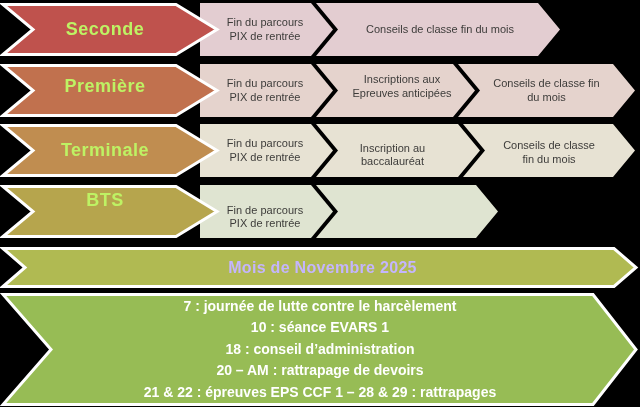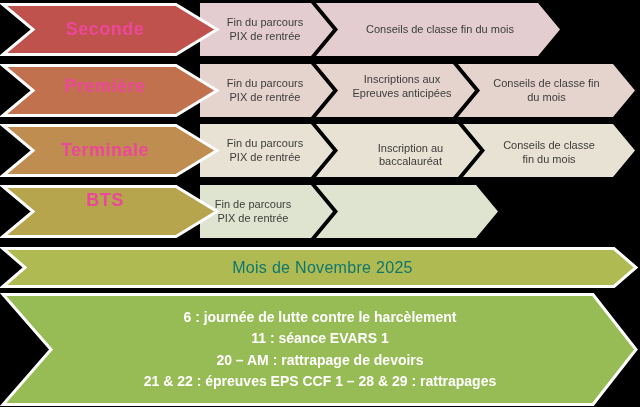--- a/index.html
+++ b/index.html
@@ -22,35 +22,35 @@
   }
   .txt {
     position: absolute;
     display: flex;
     align-items: center;
     justify-content: center;
     text-align: center;
     pointer-events: none;
   }
   .level-label {
-    color: #ec4899;
+    color: #bef264;
     font-weight: bold;
     font-size: 18px;
     letter-spacing: 0.5px;
   }
   .step-text {
     color: #3d3c3a;
     font-size: 11px;
     line-height: 13.5px;
     white-space: pre-line;
     font-weight: 500;
   }
   .banner-text {
-    color: #0f766e;
-    font-weight: normal;
+    color: #c4b5fd;
+    font-weight: bold;
     font-size: 16px;
     letter-spacing: 0.3px;
   }
   .events-text {
     color: #ffffff;
     font-weight: bold;
     font-size: 14px;
     line-height: 21.5px;
     flex-direction: column;
   }
@@ -95,31 +95,32 @@
   <div class="txt step-text" style="left:210px; top:64px; width:110px; height:53px;">Fin du parcours
 PIX de rentrée</div>
   <div class="txt step-text" style="left:342px; top:64px; width:120px; height:45px;">Inscriptions aux
 Epreuves anticipées</div>
   <div class="txt level-label" style="left:30px; top:124px; width:150px; height:53px;">Terminale</div>
 
   <div class="txt step-text" style="left:484px; top:64px; width:125px; height:53px;">Conseils de classe fin
 du mois</div>
   <div class="txt step-text" style="left:210px; top:124px; width:110px; height:53px;">Fin du parcours
 PIX de rentrée</div>
-  <div class="txt step-text" style="left:348px; top:124px; width:125px; height:62px;">Inscription au
+  <div class="txt step-text" style="left:330px; top:124px; width:125px; height:62px;">Inscription au
 baccalauréat</div>
   <div class="txt step-text" style="left:489px; top:124px; width:120px; height:57px;">Conseils de classe
 fin du mois</div>
 
   <div class="txt level-label" style="left:30px; top:171px; width:150px; height:58px;">BTS</div>
-  <div class="txt step-text" style="left:198px; top:185px; width:110px; height:53px;">Fin de parcours
+  <div class="txt step-text" style="left:210px; top:185px; width:110px; height:64px;">Fin de parcours
 PIX de rentrée</div>
 
   <div class="txt banner-text" style="left:30px; top:247px; width:585px; height:41px;">Mois de Novembre 2025</div>
 
   <div class="txt events-text" style="left:60px; top:293px; width:520px; height:113px;">
-    <div>6 : journée de lutte contre le harcèlement</div>
-    <div>11 : séance EVARS 1</div>
+    <div>7 : journée de lutte contre le harcèlement</div>
+    <div>10 : séance EVARS 1</div>
+    <div>18 : conseil d’administration</div>
     <div>20 – AM : rattrapage de devoirs</div>
     <div>21 &amp; 22 : épreuves EPS CCF 1 – 28 &amp; 29 : rattrapages</div>
   </div>
 
 </div>
 
 </body></html>

